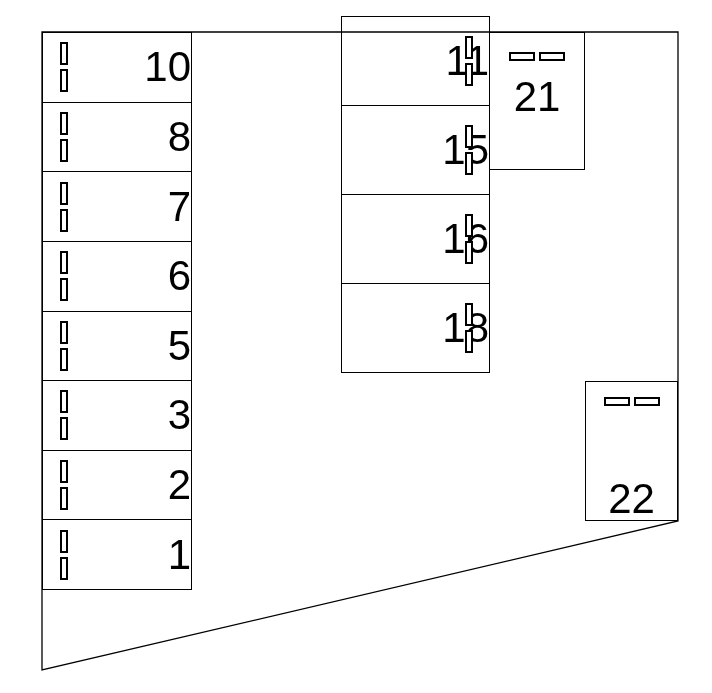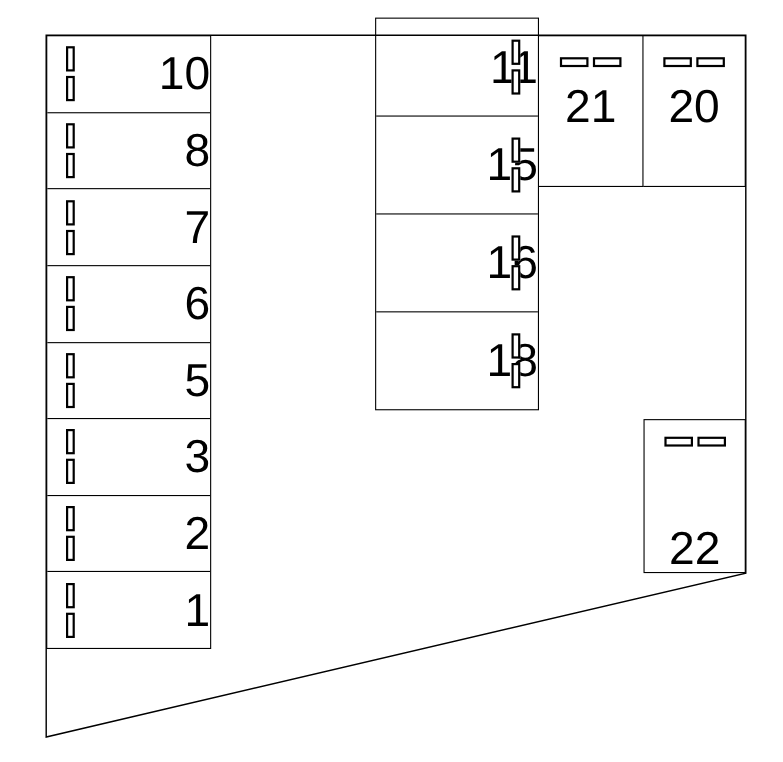--- a/index.html
+++ b/index.html
@@ -189,27 +189,20 @@
     </div>
   </div>
 
   <div class="wide-cell cell-21">
     <span class="hticks">
         <i class="htick"></i>
         <i class="htick"></i>
       </span>
     <span class="num">21</span>
   </div>
-  <div class="wide-cell cell-20">
-    <span class="hticks">
-        <i class="htick"></i>
-        <i class="htick"></i>
-      </span>
-    <span class="num">20</span>
-  </div>
 
   <div class="wide-cell cell-22">
     <span class="hticks">
         <i class="htick"></i>
         <i class="htick"></i>
       </span>
     <span class="num">22</span>
   </div>
 
 </div>

